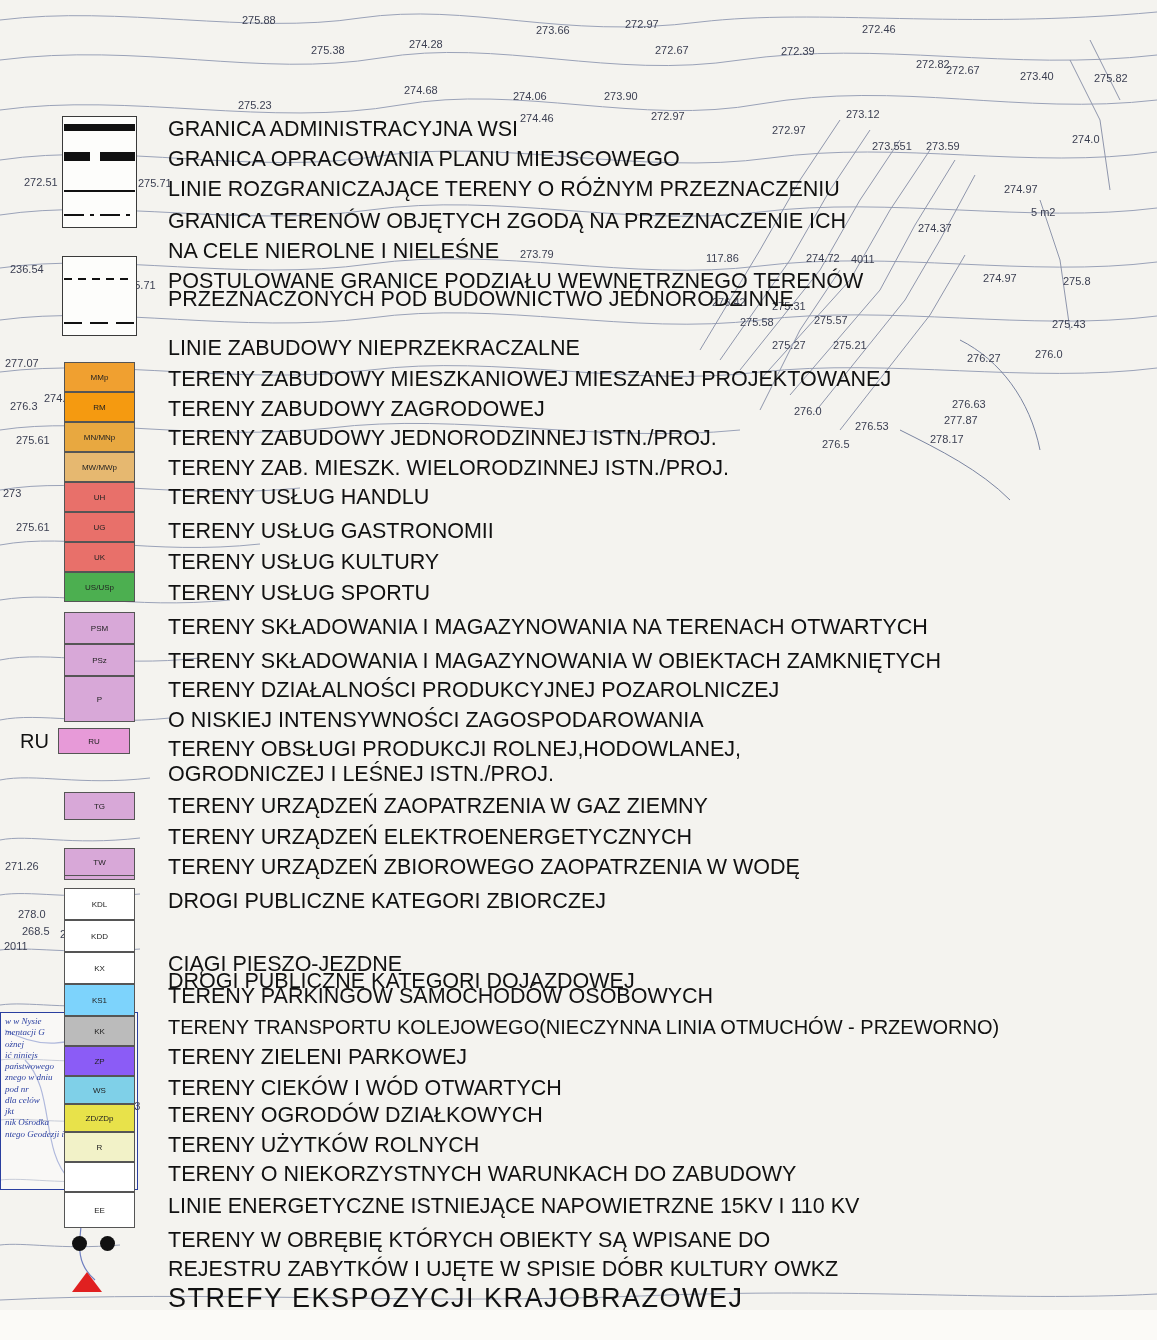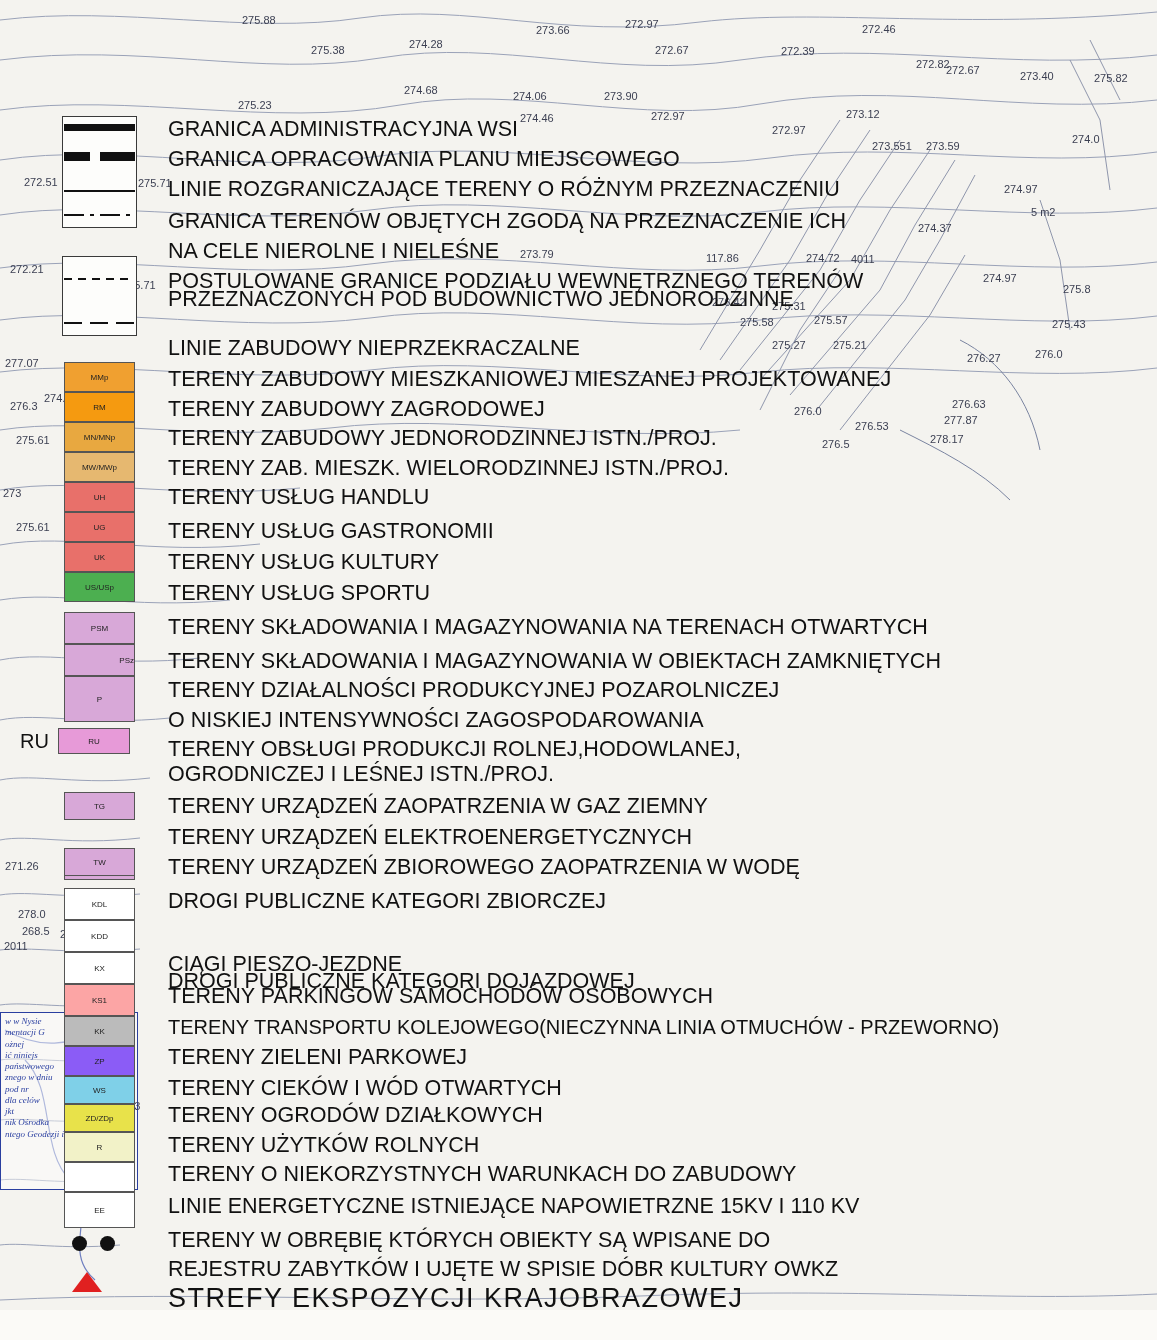--- a/index.html
+++ b/index.html
@@ -175,24 +175,24 @@
     <div class="contour-num" style="left: 1072px; top: 133px;">274.0</div>
     <div class="contour-num" style="left: 24px; top: 176px;">272.51</div>
     <div class="contour-num" style="left: 138px; top: 177px;">275.71</div>
     <div class="contour-num" style="left: 1004px; top: 183px;">274.97</div>
     <div class="contour-num" style="left: 1031px; top: 206px;">5 m2</div>
     <div class="contour-num" style="left: 918px; top: 222px;">274.37</div>
     <div class="contour-num" style="left: 520px; top: 248px;">273.79</div>
     <div class="contour-num" style="left: 706px; top: 252px;">117.86</div>
     <div class="contour-num" style="left: 806px; top: 252px;">274.72</div>
     <div class="contour-num" style="left: 851px; top: 253px;">4011</div>
-    <div class="contour-num" style="left: 10px; top: 263px;">272.21</div>
+    <div class="contour-num" style="left: 10px; top: 263px;">236.54</div>
     <div class="contour-num" style="left: 122px; top: 279px;">275.71</div>
     <div class="contour-num" style="left: 983px; top: 272px;">274.97</div>
-    <div class="contour-num" style="left: 1063px; top: 283px;">275.8</div>
+    <div class="contour-num" style="left: 1063px; top: 275px;">275.8</div>
     <div class="contour-num" style="left: 712px; top: 296px;">276.42</div>
     <div class="contour-num" style="left: 772px; top: 300px;">275.31</div>
     <div class="contour-num" style="left: 740px; top: 316px;">275.58</div>
     <div class="contour-num" style="left: 814px; top: 314px;">275.57</div>
     <div class="contour-num" style="left: 1052px; top: 318px;">275.43</div>
     <div class="contour-num" style="left: 772px; top: 339px;">275.27</div>
     <div class="contour-num" style="left: 833px; top: 339px;">275.21</div>
     <div class="contour-num" style="left: 967px; top: 352px;">276.27</div>
     <div class="contour-num" style="left: 1035px; top: 348px;">276.0</div>
     <div class="contour-num" style="left: 5px; top: 357px;">277.07</div>
@@ -282,21 +282,21 @@
       </div>
       <div class="sym-cell" style="top: 542px; height: 30px; background: rgb(232, 112, 106);">
         <span>UK</span>
       </div>
       <div class="sym-cell" style="top: 572px; height: 30px; background: rgb(76, 175, 80);">
         <span>US/USp</span>
       </div>
       <div class="sym-cell" style="top: 612px; height: 32px; background: rgb(216, 168, 216);">
         <span>PSM</span>
       </div>
-      <div class="sym-cell" style="top: 644px; height: 32px; background: rgb(216, 168, 216); justify-content: flex-end;">
+      <div class="sym-cell" style="top: 644px; height: 32px; background: rgb(216, 168, 216);">
         <span>PSz</span>
       </div>
       <div class="sym-cell" style="top: 676px; height: 46px; background: rgb(216, 168, 216);">
         <span>P</span>
       </div>
       <div class="sym-cell" style="top: 728px; height: 26px; background: rgb(231, 154, 216); left: 58px; width: 72px;">
         <span>RU</span>
       </div>
       <div class="sym-cell" style="top: 792px; height: 28px; background: rgb(216, 168, 216);">
         <span>TG</span>
@@ -309,21 +309,21 @@
       </div>
       <div class="sym-cell" style="top: 888px; height: 32px; background: rgb(255, 255, 255);">
         <span>KDL</span>
       </div>
       <div class="sym-cell" style="top: 920px; height: 32px; background: rgb(255, 255, 255);">
         <span>KDD</span>
       </div>
       <div class="sym-cell" style="top: 952px; height: 32px; background: rgb(255, 255, 255);">
         <span>KX</span>
       </div>
-      <div class="sym-cell" style="top: 984px; height: 32px; background: #fca5a5;">
+      <div class="sym-cell" style="top: 984px; height: 32px; background: #7dd3fc;">
         <span>KS1</span>
       </div>
       <div class="sym-cell" style="top: 1016px; height: 30px; background: rgb(187, 187, 187);">
         <span>KK</span>
       </div>
       <div class="sym-cell" style="top: 1046px; height: 30px; background: #8b5cf6; justify-content: center;">
         <span>ZP</span>
       </div>
       <div class="sym-cell" style="top: 1076px; height: 28px; background: rgb(127, 208, 232);">
         <span>WS</span>

